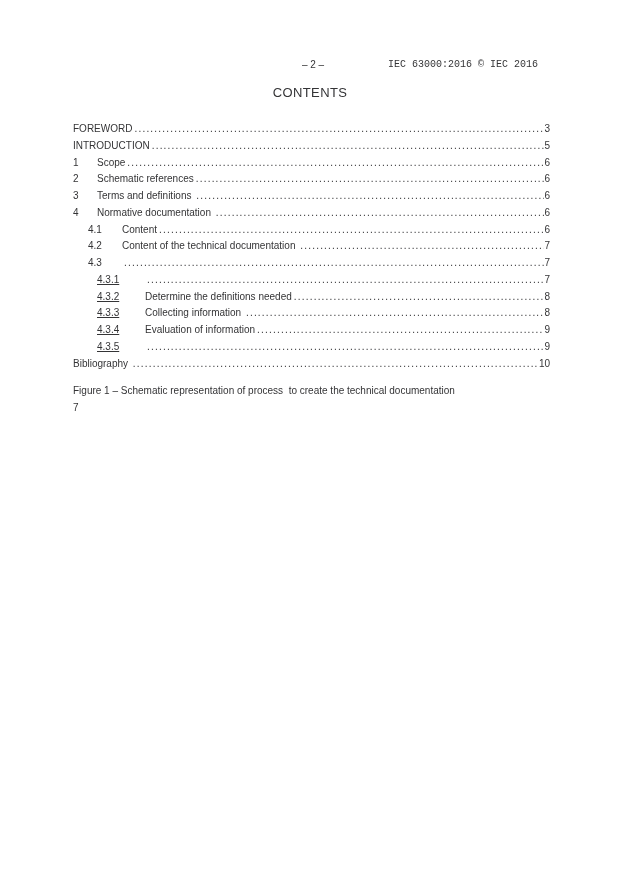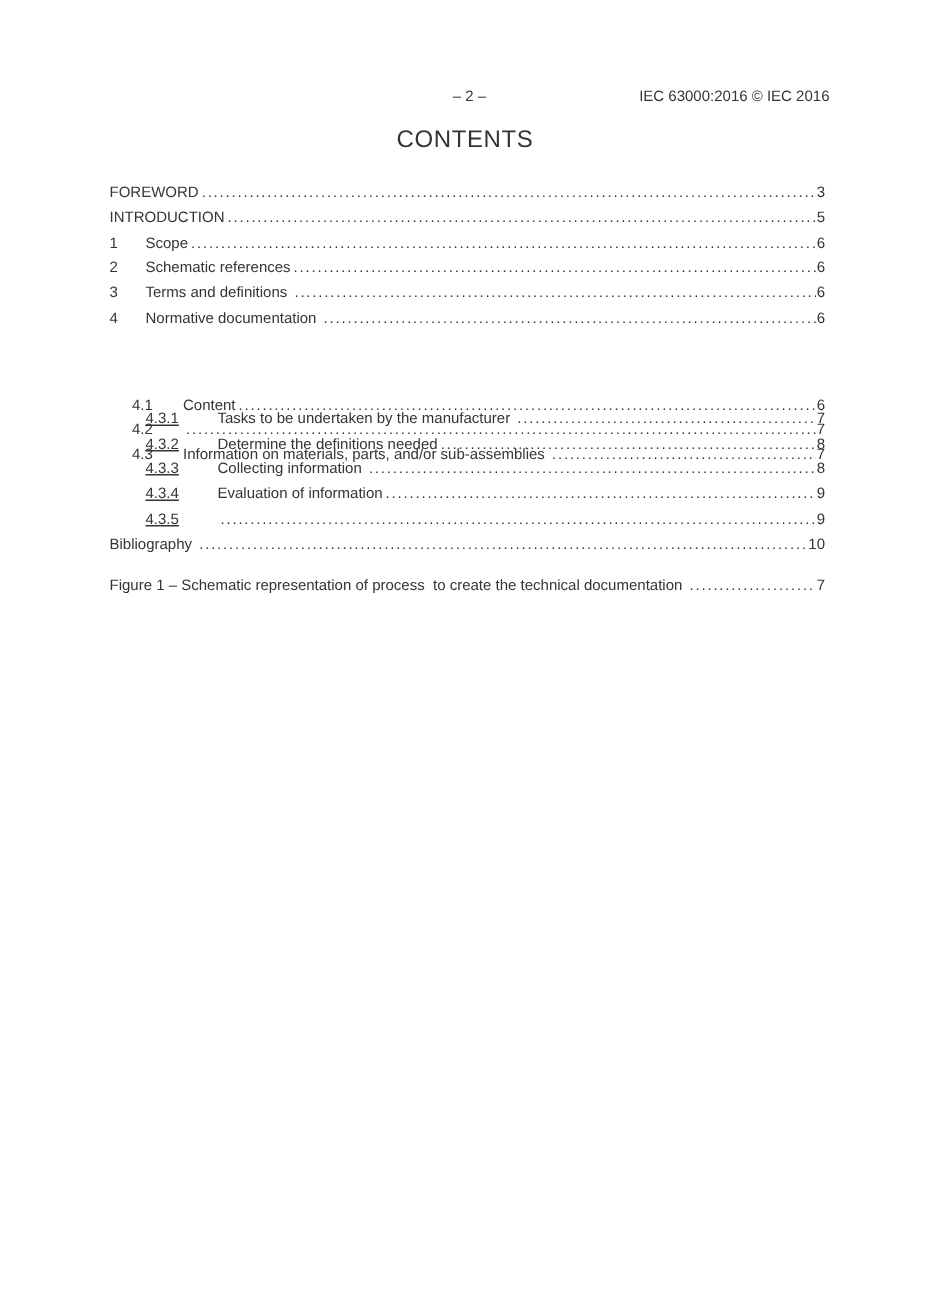--- a/index.html
+++ b/index.html
@@ -27,63 +27,64 @@
     line-height: 14px;
     font-size: 10px;
   }
   .page-marker {
     position: absolute;
     left: 0; right: 0;
     text-align: center;
   }
   .doc-ref {
     position: absolute;
-    right: 0;
+    right: 15px;
     top: 0;
+    font-family: Liberation Mono, monospace;
   }
   .contents-title {
     position: absolute;
     top: 85px;
     left: 0;
     width: 100%;
     text-align: center;
-    font-size: 16px;
+    font-size: 13px;
     font-weight: normal;
     letter-spacing: 0.4px;
   }
   .toc {
     position: absolute;
     top: 121px;
     left: 73px;
     right: 70px;
   }
   .toc-row {
     display: flex;
     align-items: baseline;
     height: 16.75px;
     line-height: 16.75px;
     white-space: nowrap;
   }
   .toc-num { flex: 0 0 auto; }
   .toc-row.level-1 .toc-num { width: 24px; }
   .toc-row.level-2 { padding-left: 15px; }
-  .toc-row.level-2 .toc-num { width: 34px; margin-top: 41px; }
+  .toc-row.level-2 .toc-num { width: 34px; }
   .toc-row.level-3 { padding-left: 24px; }
   .toc-row.level-3 .toc-num { width: 48px; text-decoration: underline; }
   .toc-label { flex: 0 0 auto; white-space: pre; }
   .toc-dots {
     flex: 1 1 auto;
     overflow: hidden;
     white-space: nowrap;
     letter-spacing: 1.2px;
     padding-left: 2px;
     min-width: 0;
   }
   .toc-page { flex: 0 0 auto; }
-  .figure-row { margin-top: 11px; }
+  .figure-row { margin-top: 11px; flex-direction: column; }
 </style>
 </head>
 <body>
 
 <div class="page">
 
   <div class="header">
     <span class="page-marker">– 2 –</span>
     <span class="doc-ref">IEC 63000:2016 © IEC 2016</span>
   </div>
@@ -128,32 +129,31 @@
     <span class="toc-page">6</span>
   </div>
       <div class="toc-row level-2">
     <span class="toc-num">4.1</span>
     <span class="toc-label">Content</span>
     <span class="toc-dots">............................................................................................................................................................................................................................................................................................................</span>
     <span class="toc-page">6</span>
   </div>
       <div class="toc-row level-2">
     <span class="toc-num">4.2</span>
+    <span class="toc-label">Content of the technical documentation </span>
     <span class="toc-dots">............................................................................................................................................................................................................................................................................................................</span>
     <span class="toc-page">7</span>
   </div>
       <div class="toc-row level-2">
     <span class="toc-num">4.3</span>
-    <span class="toc-label">Information on materials, parts, and/or sub-assemblies </span>
     <span class="toc-dots">............................................................................................................................................................................................................................................................................................................</span>
     <span class="toc-page">7</span>
   </div>
       <div class="toc-row level-3">
     <span class="toc-num">4.3.1</span>
-    <span class="toc-label">Tasks to be undertaken by the manufacturer </span>
     <span class="toc-dots">............................................................................................................................................................................................................................................................................................................</span>
     <span class="toc-page">7</span>
   </div>
       <div class="toc-row level-3">
     <span class="toc-num">4.3.2</span>
     <span class="toc-label">Determine the definitions needed</span>
     <span class="toc-dots">............................................................................................................................................................................................................................................................................................................</span>
     <span class="toc-page">8</span>
   </div>
       <div class="toc-row level-3">

